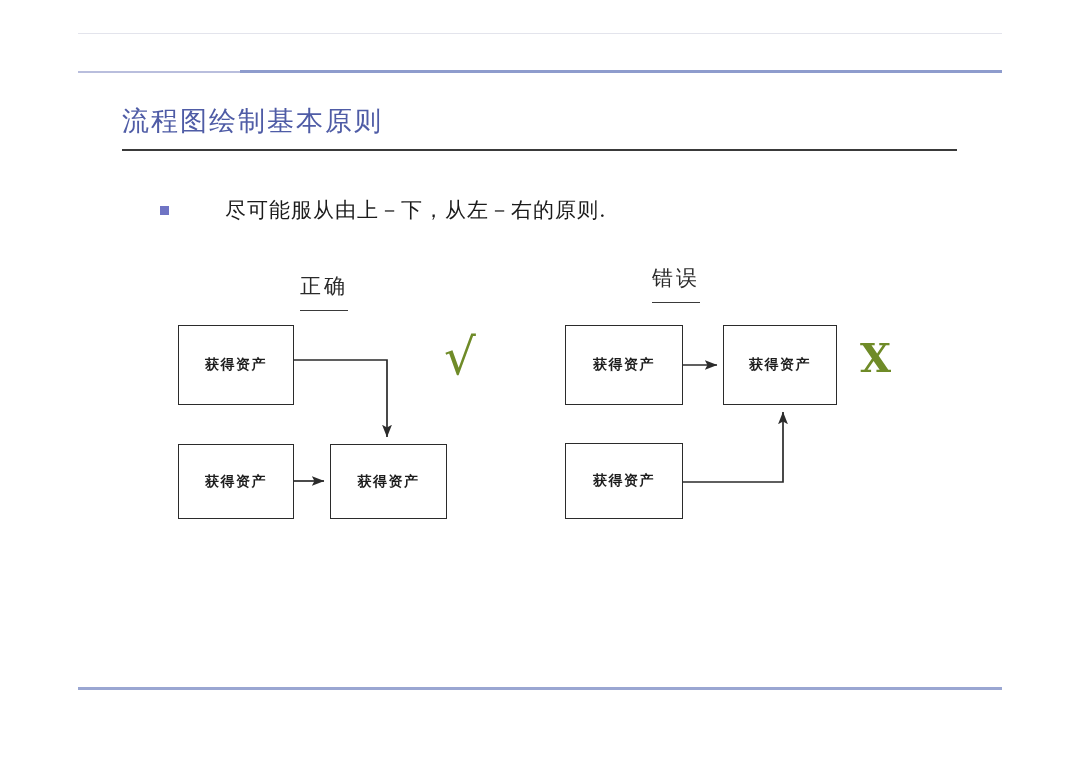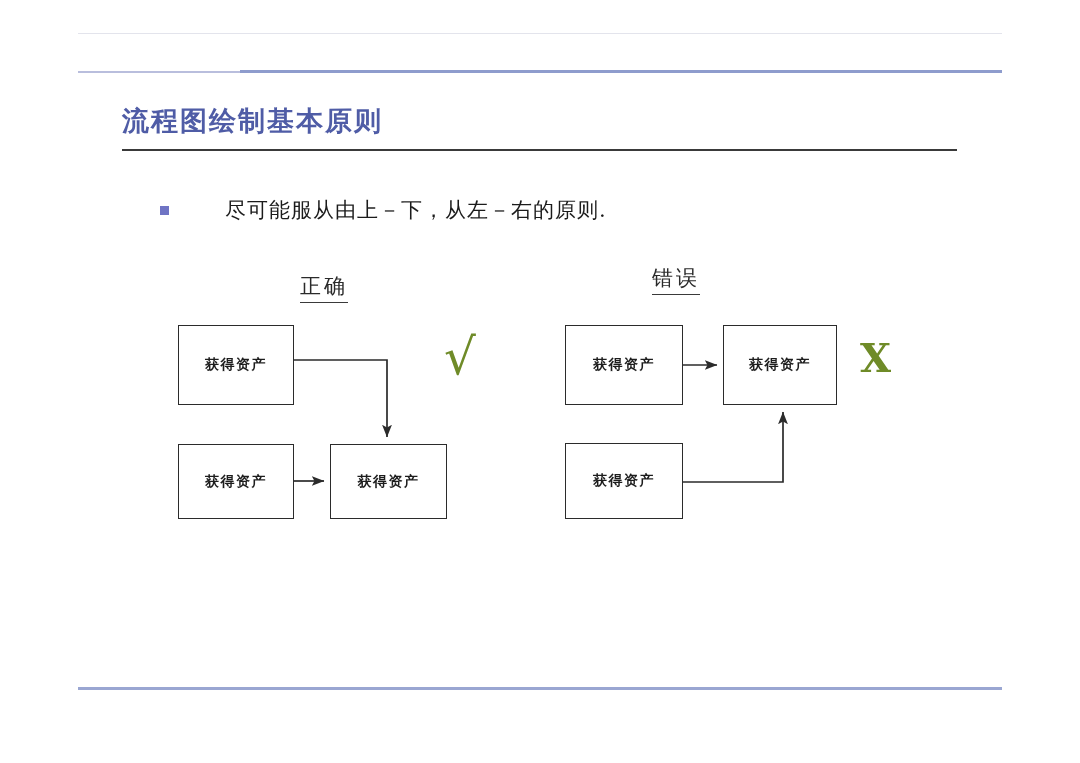--- a/index.html
+++ b/index.html
@@ -68,21 +68,21 @@
     background: #9aa6d2;
   }
 
   
   .slide-title {
     position: absolute;
     left: 122px;
     top: 103px;
     font-family: "DejaVu Serif", "Liberation Serif", serif;
     font-size: 27px;
-    font-weight: 700;
+    font-weight: 400;
     letter-spacing: 2px;
     color: #4f5ca6;
     white-space: nowrap;
   }
   .rule-title-dark {
     position: absolute;
     left: 122px;
     top: 149px;
     width: 835px;
     height: 2px;
@@ -114,21 +114,21 @@
   }
 
   
   .col-caption {
     position: absolute;
     font-family: "DejaVu Serif", "Liberation Serif", serif;
     font-size: 21px;
     color: #2a2a2a;
     letter-spacing: 3px;
     border-bottom: 1.5px solid #3a3a3a;
-    padding-bottom: 2px;
+    padding-bottom: 10px;
     white-space: nowrap;
   }
   .col-caption.correct { left: 300px; top: 272px; }
   .col-caption.wrong   { left: 628px; top: 264px; margin-left: 24px; }
 
   
   .flow-box {
     position: absolute;
     box-sizing: border-box;
     border: 1.7px solid #2b2b2b;

